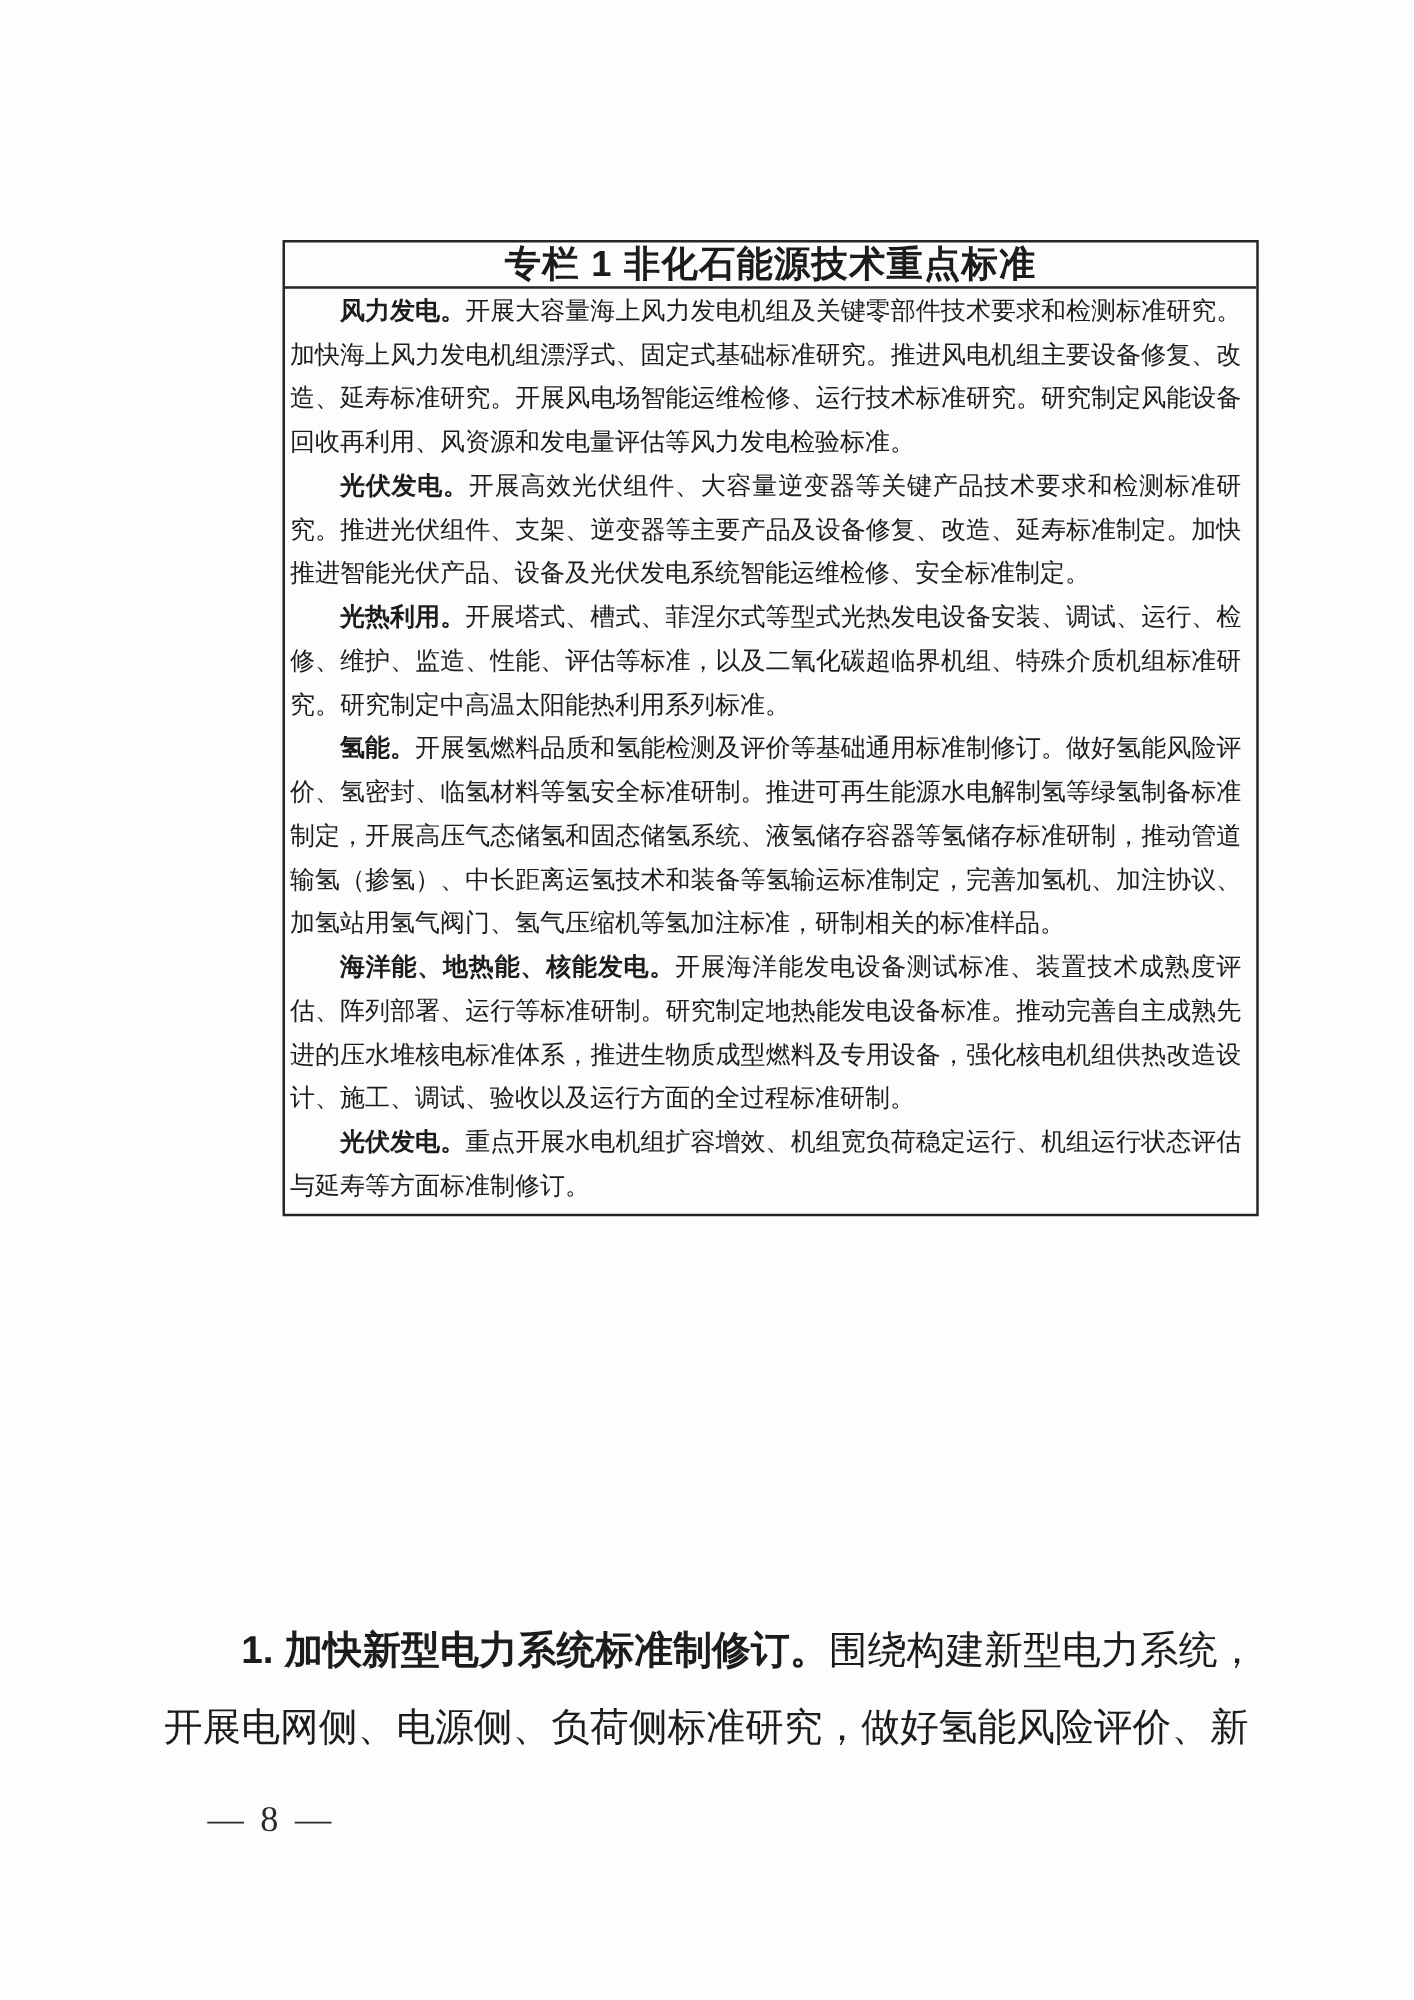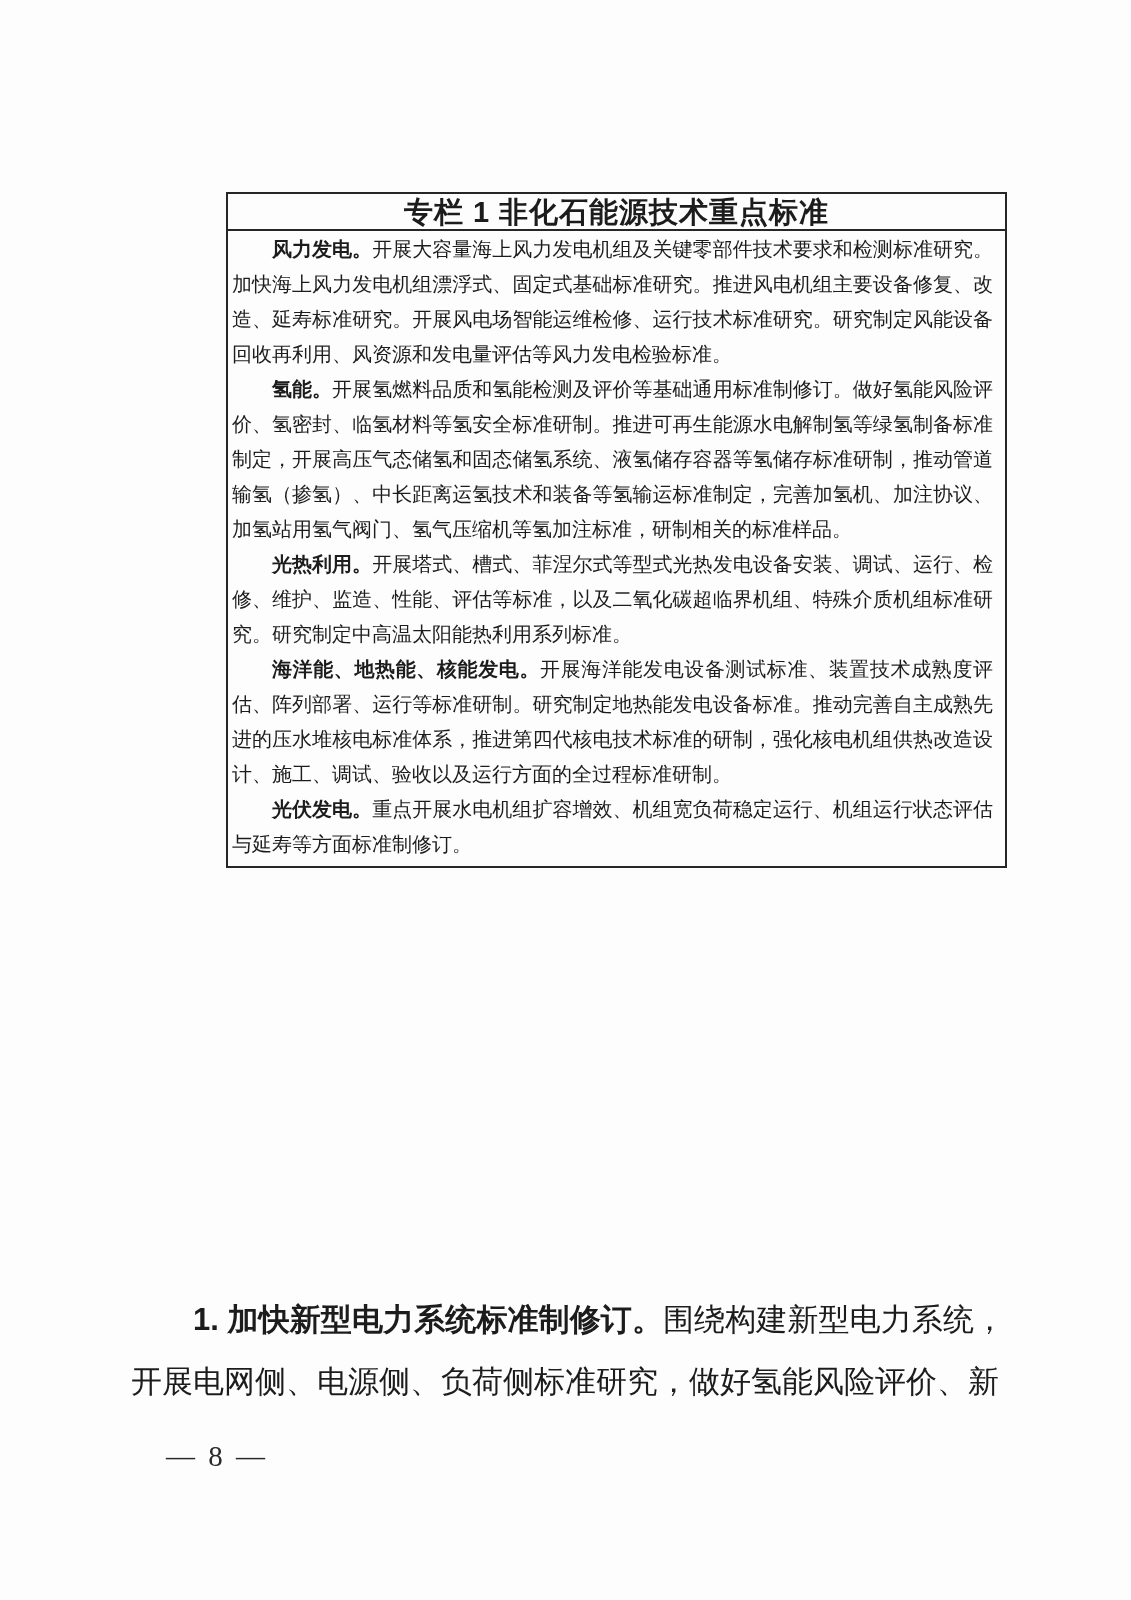--- a/index.html
+++ b/index.html
@@ -82,26 +82,27 @@
 <body>
 
 <div class="page">
 
   <div class="column-box">
     <div class="column-title">专栏 1 非化石能源技术重点标准</div>
 
     <div class="column-body">
       <p class="box-para"><span class="lead-bold">风力发电。</span><span>开展大容量海上风力发电机组及关键零部件技术要求和检测标准研究。加快海上风力发电机组漂浮式、固定式基础标准研究。推进风电机组主要设备修复、改造、延寿标准研究。开展风电场智能运维检修、运行技术标准研究。研究制定风能设备回收再利用、风资源和发电量评估等风力发电检验标准。</span></p>
 
+      <p class="box-para"><span class="lead-bold">光伏发电。</span><span>开展高效光伏组件、大容量逆变器等关键产品技术要求和检测标准研究。推进光伏组件、支架、逆变器等主要产品及设备修复、改造、延寿标准制定。加快推进智能光伏产品、设备及光伏发电系统智能运维检修、安全标准制定。</span></p>
+
+      <p class="box-para"><span class="lead-bold">光热利用。</span><span>开展塔式、槽式、菲涅尔式等型式光热发电设备安装、调试、运行、检修、维护、监造、性能、评估等标准，以及二氧化碳超临界机组、特殊介质机组标准研究。研究制定中高温太阳能热利用系列标准。</span></p>
 
       <p class="box-para"><span class="lead-bold">氢能。</span><span>开展氢燃料品质和氢能检测及评价等基础通用标准制修订。做好氢能风险评价、氢密封、临氢材料等氢安全标准研制。推进可再生能源水电解制氢等绿氢制备标准制定，开展高压气态储氢和固态储氢系统、液氢储存容器等氢储存标准研制，推动管道输氢（掺氢）、中长距离运氢技术和装备等氢输运标准制定，完善加氢机、加注协议、加氢站用氢气阀门、氢气压缩机等氢加注标准，研制相关的标准样品。</span></p>
 
-      <p class="box-para"><span class="lead-bold">光热利用。</span><span>开展塔式、槽式、菲涅尔式等型式光热发电设备安装、调试、运行、检修、维护、监造、性能、评估等标准，以及二氧化碳超临界机组、特殊介质机组标准研究。研究制定中高温太阳能热利用系列标准。</span></p>
-
-      <p class="box-para"><span class="lead-bold">海洋能、地热能、核能发电。</span><span>开展海洋能发电设备测试标准、装置技术成熟度评估、阵列部署、运行等标准研制。研究制定地热能发电设备标准。推动完善自主成熟先进的压水堆核电标准体系，推进第四代核电技术标准的研制，强化核电机组供热改造设计、施工、调试、验收以及运行方面的全过程标准研制。</span></p>
+      <p class="box-para"><span class="lead-bold">海洋能、地热能、核能发电。</span><span>开展海洋能发电设备测试标准、装置技术成熟度评估、阵列部署、运行等标准研制。研究制定地热能发电设备标准。推动完善自主成熟先进的压水堆核电标准体系，推进生物质成型燃料及专用设备，强化核电机组供热改造设计、施工、调试、验收以及运行方面的全过程标准研制。</span></p>
 
 
       <p class="box-para"><span class="lead-bold">光伏发电。</span><span>重点开展水电机组扩容增效、机组宽负荷稳定运行、机组运行状态评估与延寿等方面标准制修订。</span></p>
     </div>
   </div>
 
   <p class="main-para"><span class="lead-bold">1. 加快新型电力系统标准制修订。</span><span>围绕构建新型电力系统，开展电网侧、电源侧、负荷侧标准研究，做好氢能风险评价、新</span></p>
 
   <div class="page-number">— 8 —</div>
 

